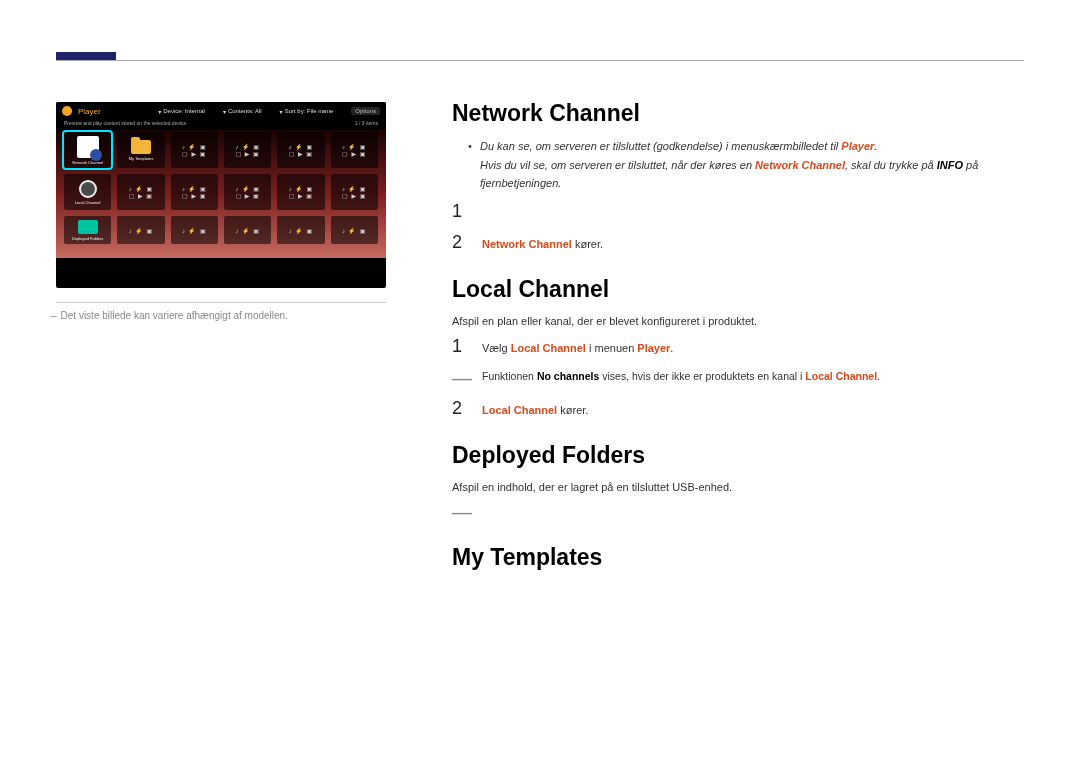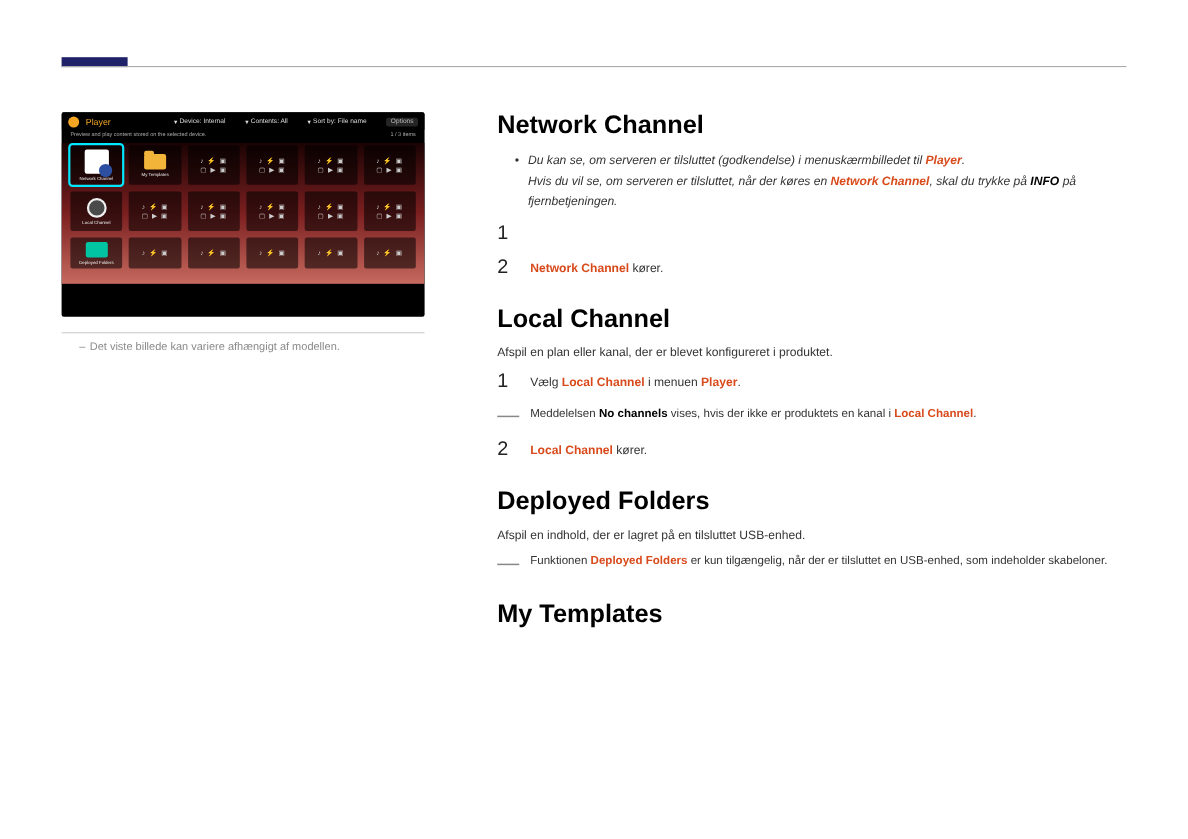--- a/index.html
+++ b/index.html
@@ -65,21 +65,21 @@
   .ss-icons { color:#ccc; font-size:6px; letter-spacing:1px;}
   .ss-icon-net { width:22px; height:22px; background:#fff; border-radius:2px; position:relative;}
   .ss-icon-net:after { content:""; position:absolute; right:-3px; bottom:-3px; width:12px; height:12px; background:#2d4fa1; border-radius:50%;}
   .ss-icon-folder { width:20px; height:14px; background:#f3b43a; border-radius:2px; position:relative;}
   .ss-icon-folder:before{content:"";position:absolute;width:9px;height:4px;background:#f3b43a;top:-3px;left:0;border-radius:2px 2px 0 0;}
   .ss-icon-clock { width:18px; height:18px; background:#4a4a4a; border-radius:50%; border:2px solid #eee; position:relative;}
   .ss-icon-dep { width:20px; height:14px; background:#00c4a2; border-radius:2px;}
 
   .caption-sep { position:absolute; left:56px; top:302px; width:330px; border-top:1px solid #ccc; }
   .caption {
-    position:absolute; left:72px; top:310px; width:330px;
+    position:absolute; left:51px; top:310px; width:330px;
     font-size:10px; color:#8a8a8a;
   }
   .caption .dash { margin-right:4px;}
 
   .content {
     position:absolute; left:452px; top:100px; width:580px;
   }
   h2 {
     font-size:23px; font-weight:600; color:#000; margin-bottom:10px;
   }
@@ -227,40 +227,37 @@
     <div class="steps">
       <div class="step">
         <div class="num">1</div>
         <div class="txt">
           <span>Vælg </span><span class="accent">Local Channel</span><span> i menuen </span><span class="accent">Player</span><span>.</span>
         </div>
       </div>
       <div class="subnote">
         <div class="dash">―</div>
         <div class="txt">
-          <span>Meddelelsen </span><span class="bold">No channels</span><span> vises, hvis der ikke er produktets en kanal i </span><span class="accent">Local Channel</span><span>.</span>
+          <span>Funktionen </span><span class="bold">No channels</span><span> vises, hvis der ikke er produktets en kanal i </span><span class="accent">Local Channel</span><span>.</span>
         </div>
       </div>
       <div class="step">
         <div class="num">2</div>
         <div class="txt">
           <span class="accent">Local Channel</span><span> kører.</span>
         </div>
       </div>
     </div>
   </div>
 
   <div class="section">
     <h2>Deployed Folders</h2>
     <p class="desc">Afspil en indhold, der er lagret på en tilsluttet USB-enhed.</p>
     <div class="subnote">
       <div class="dash">―</div>
-      <div class="txt">
-        <span>Funktionen </span><span class="accent">Deployed Folders</span><span> er kun tilgængelig, når der er tilsluttet en USB-enhed, som indeholder skabeloner.</span>
-      </div>
     </div>
   </div>
 
   <div class="section">
     <h2>My Templates</h2>
   </div>
 
 </div>
 
 </body></html>

